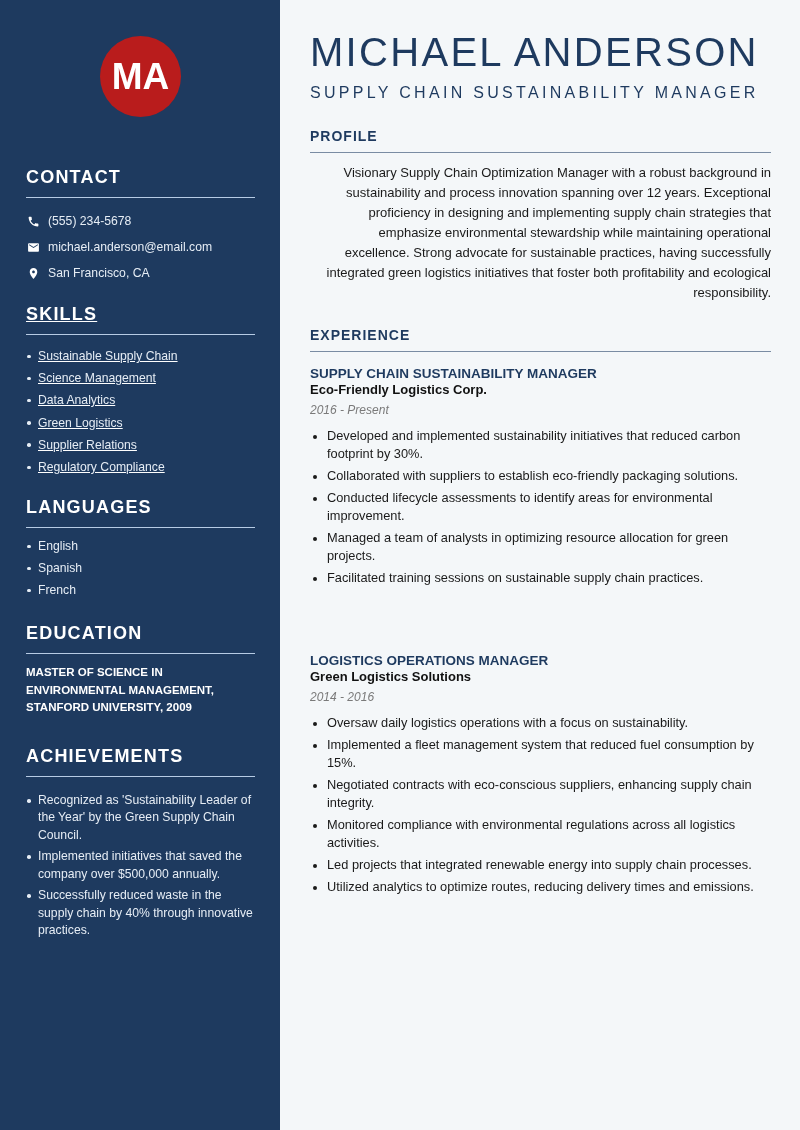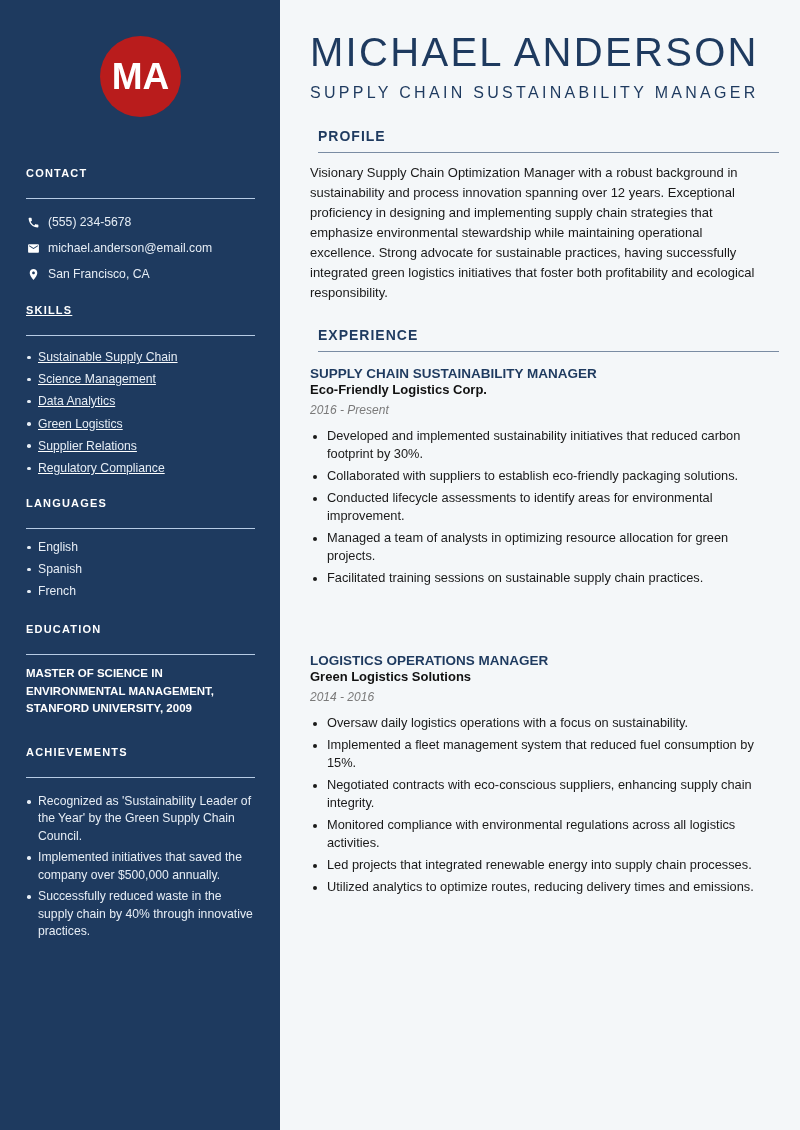--- a/index.html
+++ b/index.html
@@ -21,23 +21,23 @@
       position: absolute; left: 100px; top: 36px;
       width: 81px; height: 81px; border-radius: 50%;
       background: #b91c1c;
       color: #ffffff;
       font-weight: bold; font-size: 37px;
       display: flex; align-items: center; justify-content: center;
       letter-spacing: 0px;
     }
     .side-section { position: absolute; left: 26px; width: 229px; }
     .side-title {
-      font-weight: bold; font-size: 11px; letter-spacing: 1.2px;
+      font-weight: bold; font-size: 18px; letter-spacing: 1.2px;
       color: #ffffff;
-      padding-bottom: 19px;
+      padding-bottom: 9px;
       border-bottom: 1.5px solid #b7cbe4;
     }
     .contact-list { list-style: none; margin-top: 10px; }
     .contact-list li {
       display: flex; align-items: center;
       font-size: 12.2px; color: #e6edf5;
       height: 26px;
     }
     .contact-list .ico {
       width: 14px; height: 14px; margin-right: 8px;
@@ -68,28 +68,28 @@
       position: absolute; left: 0; top: 30px;
       font-size: 40px; font-weight: normal; color: #1e3a5f;
       letter-spacing: 2.3px; white-space: nowrap;
     }
     .title {
       position: absolute; left: 0; top: 84px;
       font-size: 16px; color: #1e3a5f; letter-spacing: 3.3px;
       white-space: nowrap;
     }
     .sec-title {
-      position: absolute; left: 8px; width: 461px;
+      position: absolute; left: 0; width: 461px;
       font-size: 14px; font-weight: bold; color: #1e3a5f; letter-spacing: 1px;
       padding-bottom: 8px;
       border-bottom: 1.5px solid #7a8ca3;
     }
     .profile {
       position: absolute; left: 0; top: 163px; width: 461px;
-      font-size: 13px; line-height: 20px; color: #1a1a1a;
+      font-size: 13px; line-height: 20px; color: #1a1a1a; text-align: right;
     }
     .job { position: absolute; left: 0; width: 461px; }
     .job-title { font-size: 13.5px; font-weight: bold; color: #1e3a5f; line-height: 16px; }
     .company { font-size: 13px; font-weight: bold; color: #111111; line-height: 16px; }
     .dates { font-size: 12px; font-style: italic; color: #7a7a7a; margin-top: 5px; line-height: 15px; }
     .job-list { list-style: none; margin-top: 9px; }
     .job-list li {
       position: relative; padding-left: 17px;
       font-size: 12.8px; line-height: 18px; color: #1a1a1a;
       margin-bottom: 4px;

